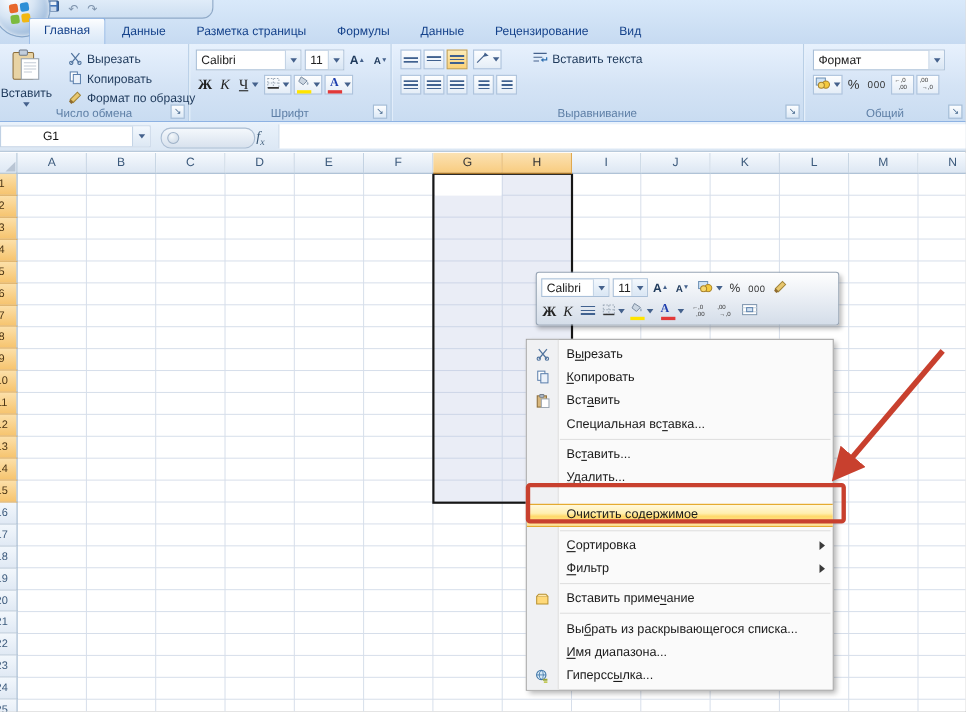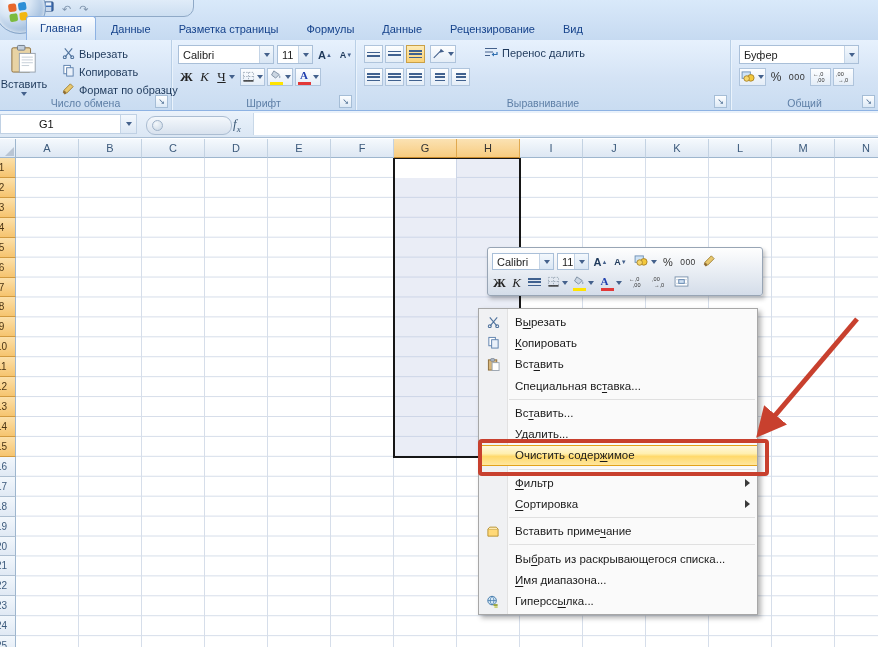--- a/index.html
+++ b/index.html
@@ -95,21 +95,21 @@
         padding:3px 4px;box-sizing:border-box;z-index:6;}
   .mini .row{display:flex;align-items:center;gap:3px;height:21px;}
   .mini .combo{height:17px;}
   
   .menu{position:absolute;left:478px;top:308px;width:280px;background:#FAFAFA;border:1px solid #A7A7A7;
         box-shadow:3px 3px 5px rgba(0,0,0,.3);padding:2px 0;box-sizing:border-box;z-index:5;}
   .menu::before{content:'';position:absolute;left:0;top:0;bottom:0;width:28px;background:#F0F1F3;border-right:1px solid #E2E2E2;}
   .mi{position:relative;height:21.3px;display:flex;align-items:center;padding-left:36px;font-size:11.5px;color:#1A1A1A;}
   .mi .ic{position:absolute;left:6px;top:50%;margin-top:-7px;width:16px;height:14px;display:flex;align-items:center;justify-content:center;}
   .mi.hl{background:linear-gradient(180deg,#FFF8DD 0%,#FFEFAF 40%,#FFD96B 55%,#FFE69E 100%);
-         border-top:1px solid #E3A21A;border-bottom:1px solid #E3A21A;box-sizing:border-box;}
+         border-top:1px solid #E3A21A;border-bottom:1px solid #E3A21A;box-sizing:border-box;margin-top:13px;}
   .msep{height:1px;background:#E0E0E0;margin:2.5px 2px 2.5px 30px;}
   .subarrow{position:absolute;right:7px;top:50%;margin-top:-4px;width:0;height:0;
             border-top:4px solid transparent;border-bottom:4px solid transparent;border-left:5px solid #3A3A3A;}
   .mi u{text-underline-offset:1.5px;}
   
   .annot{position:absolute;left:0;top:0;width:878px;height:647px;pointer-events:none;z-index:10;}
 </style>
 </head>
 <body>
 
@@ -252,21 +252,21 @@
               </svg></span>
             <span class="dd"></span>
           </span>
       </div>
       <div class="rbtn-row" style="left:128px;top:6px">
         <span><svg width="14" height="12" viewBox="0 0 14 12">
               <path d="M1 2.5 h12 M1 6 h8 M1 9.5 h5" stroke="#44618C"></path>
               <path d="M13 6 v2.5 h-3.5" fill="none" stroke="#2F6FB0" stroke-width="1.2"></path>
               <path d="M10 6.5 l-2.4 2 2.4 2 z" fill="#2F6FB0"></path>
             </svg></span>
-        <span class="rlbl">Перенос далить</span>
+        <span class="rlbl">Вставить текста</span>
       </div>
       <div class="rbtn-row" style="left:8px;top:28px;gap:2px">
         <span class="fbtn" style="width:19px">
             <span class="stripes"></span>
           </span>
         <span class="fbtn" style="width:19px">
             <span class="stripes"></span>
           </span>
         <span class="fbtn" style="width:19px">
             <span class="stripes"></span>
@@ -278,21 +278,21 @@
             <span class="stripes" style="width:10px"></span>
           </span>
       </div>
       <div class="glabel">Выравнивание</div>
       <div class="launcher">↘</div>
     </div>
 
     <div class="group" style="width:147px;border-right:none">
       <div class="rbtn-row" style="left:8px;top:5px">
         <span class="combo" style="width:120px">
-          <span>Буфер</span>
+          <span>Формат</span>
           <span class="dd-box">
               <span class="dd"></span>
             </span>
         </span>
       </div>
       <div class="rbtn-row" style="left:8px;top:28px;gap:2px">
         <span class="fbtn" style="width:27px;gap:2px">
             <span><svg width="15" height="11" viewBox="0 0 16 12">
                 <rect x="1" y="1" width="9" height="7" fill="#CFE3F6" stroke="#6E90B4"></rect>
                 <circle cx="10.5" cy="7.5" r="3.6" fill="#F4C93C" stroke="#A8822A"></circle>
@@ -558,25 +558,25 @@
         <span>Вс<u>т</u>авить...</span>
       </div>
       <div class="mi">
         <span><u>У</u>далить...</span>
       </div>
       <div class="mi hl">
         <span>Очистить содер<u>ж</u>имое</span>
       </div>
       <div class="msep"></div>
       <div class="mi">
+        <span><u>С</u>ортировка</span>
+        <span class="subarrow"></span>
+      </div>
+      <div class="mi">
         <span><u>Ф</u>ильтр</span>
-        <span class="subarrow"></span>
-      </div>
-      <div class="mi">
-        <span><u>С</u>ортировка</span>
         <span class="subarrow"></span>
       </div>
       <div class="msep"></div>
       <div class="mi">
         <span class="ic">
           <svg width="14" height="13" viewBox="0 0 14 14">
             <path d="M1.5 4.5 h11 v7.5 h-11 z" fill="#FFD978" stroke="#B8912F"></path>
             <path d="M1.5 4.5 l2-2.2 h7 l2 2.2" fill="#FFE9AE" stroke="#B8912F"></path>
           </svg>
         </span>

